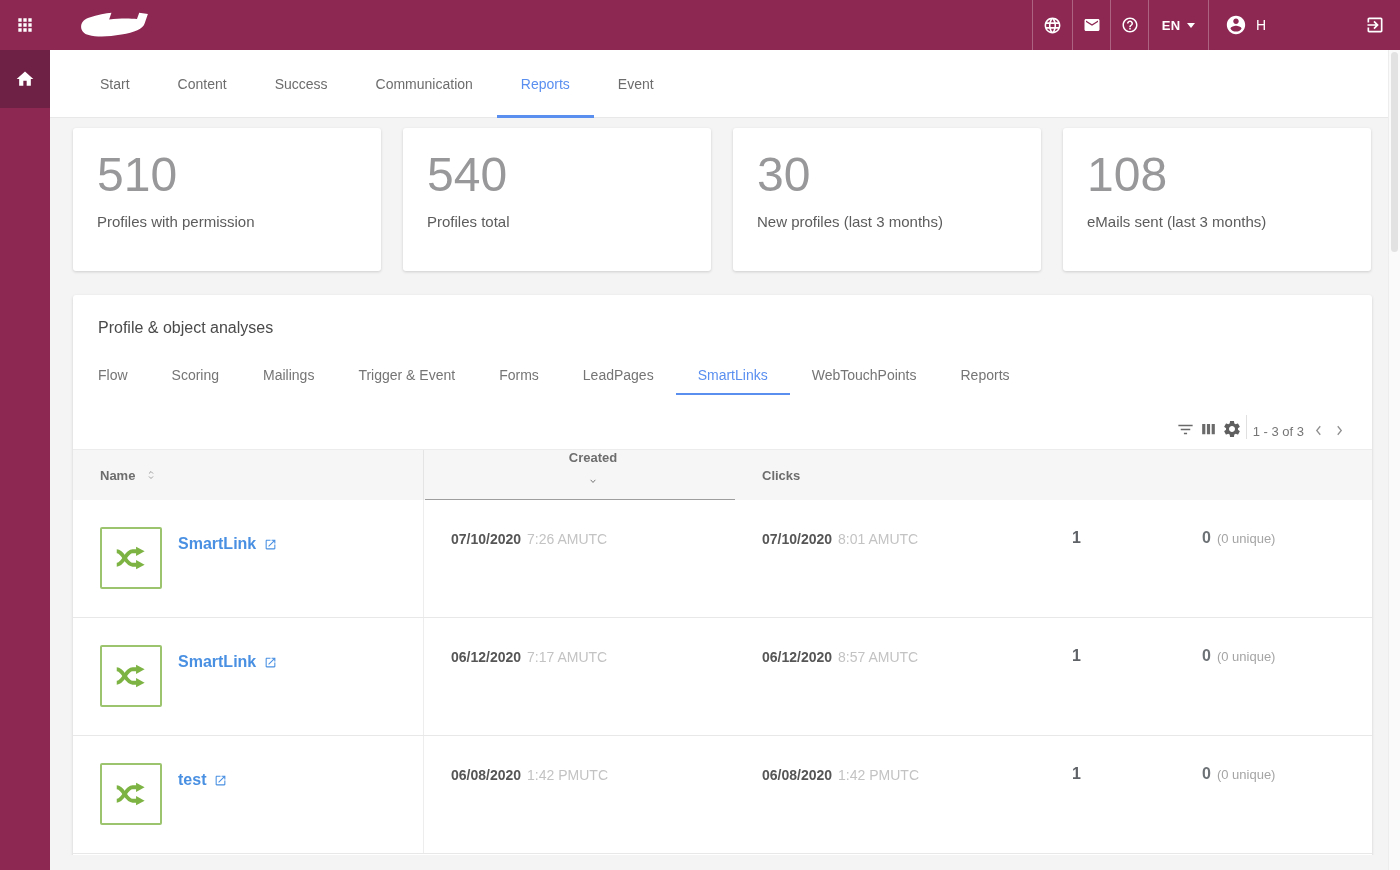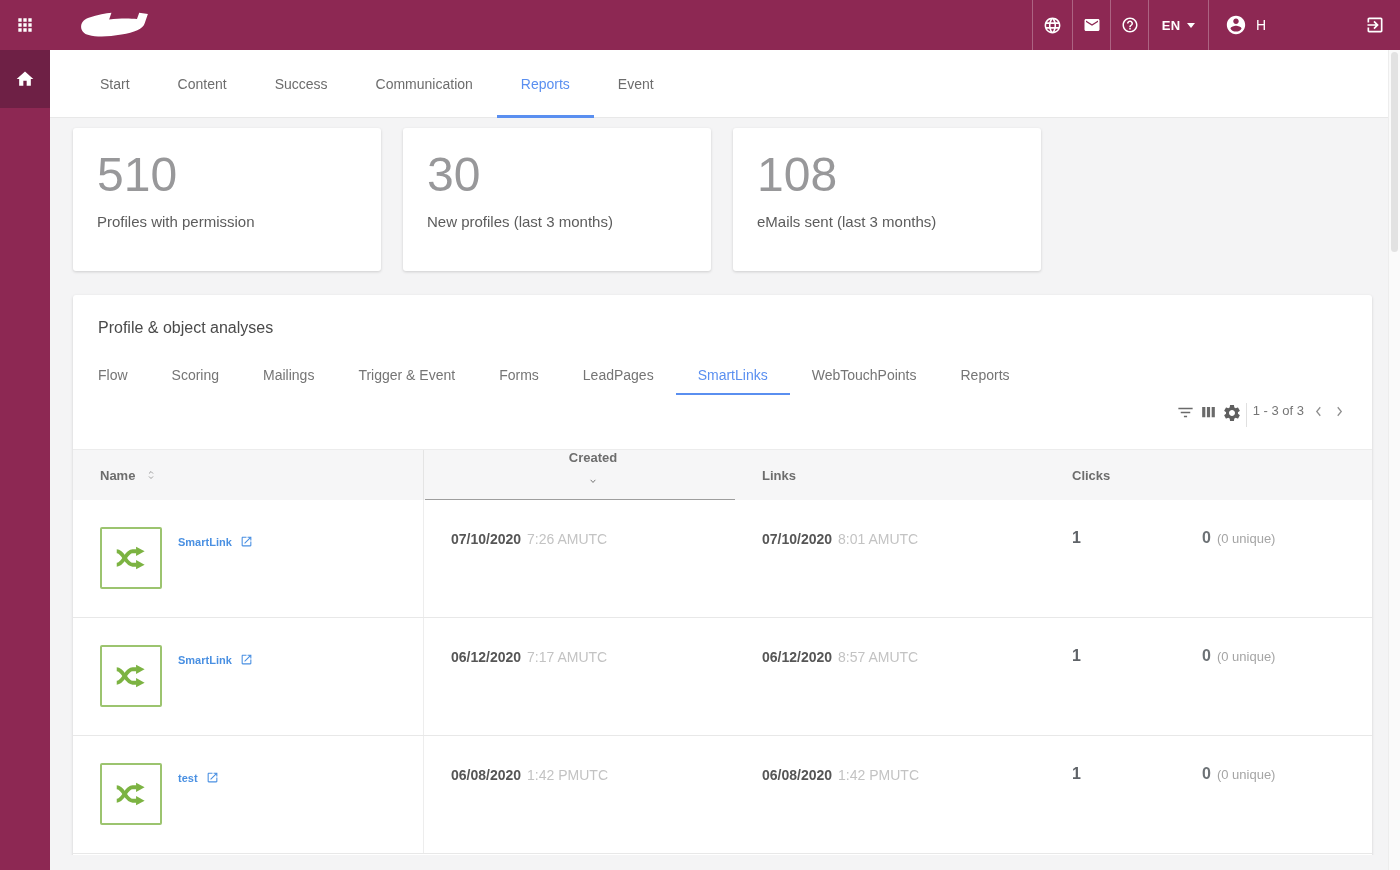--- a/index.html
+++ b/index.html
@@ -52,21 +52,21 @@
            border-radius:3px 3px 0 0; box-shadow:0 1px 3px rgba(0,0,0,0.16); position:relative; }
   .panel-title { padding:24px 0 0 25px; font-size:16px; color:#4a4a4a; }
 
   .panel-tabs { display:flex; margin:18px 0 0 3px; height:40px; }
   .ptab { padding:0 22px; display:flex; align-items:center; font-size:14px; color:#757575;
           cursor:pointer; position:relative; white-space:nowrap; }
   .ptab.active { color:#5a8ff0; }
   .ptab.active::after { content:""; position:absolute; left:0; right:0; bottom:0;
                         height:2px; background:#5a8ff0; }
 
-  .toolbar { display:flex; align-items:flex-start; justify-content:flex-end; height:36px;
+  .toolbar { display:flex; align-items:flex-end; justify-content:flex-end; height:36px;
              margin-top:8px; padding-right:24px; gap:4px; }
   .tool-btn { cursor:pointer; display:flex; align-items:center; }
   .tsep { width:1px; height:24px; background:#e0e0e0; }
   .pag-text { font-size:13px; color:#757575; margin:0 2px; white-space:nowrap; }
 
   .table { margin-top:10px; }
   .thead, .trow { display:grid; grid-template-columns:351px 311px 310px 130px 1fr; }
   .thead { height:51px; background:#f6f6f7; border-top:1px solid #ececec;
            font-size:13px; font-weight:bold; color:#6d6d6d; }
   .th { display:flex; align-items:center; gap:9px; padding-left:27px; height:100%; position:relative; }
@@ -74,21 +74,21 @@
   .th-sortable { cursor:pointer;flex-direction:column; }
   .th-created::after { content:""; position:absolute; bottom:0; left:1px; right:0;
                        height:1px; background:#9e9e9e; }
 
   .trow { height:118px; border-bottom:1px solid #e8e8e8; background:#fff; }
   .td { padding-left:27px; }
   .td-name { display:flex; align-items:flex-start; padding-top:27px; border-right:1px solid #ededed; }
   .icon-box { width:62px; height:62px; border:2px solid #9cc46f; border-radius:2px;
               display:flex; align-items:center; justify-content:center; background:#fff; }
   .row-link { margin:8px 0 0 16px; display:flex; align-items:center; gap:8px;
-              color:#4a90e2; font-weight:bold; font-size:11px; cursor:pointer; text-decoration:none; }
+              color:#4a90e2; font-weight:bold; font-size:16px; cursor:pointer; text-decoration:none; }
   .td-date { padding-top:31px; font-size:14px; white-space:nowrap; }
   .date-strong { color:#565656; font-weight:bold; }
   .date-time { color:#c3c3c3; margin-left:6px; }
   .td-links { padding-top:29px; font-size:16px; font-weight:bold; color:#5f6368; }
   .td-clicks { padding-top:29px; white-space:nowrap; }
   .clicks-num { font-size:16px; font-weight:bold; color:#6d7276; }
   .clicks-note { font-size:13px; color:#a5a5a5; margin-left:6px; }
 
   
   .scrollbar { position:absolute; top:50px; right:0; width:12px; height:820px;
@@ -172,20 +172,24 @@
   <div class="nav-tab active">Reports</div>
   <div class="nav-tab">Event</div>
 </div>
 
 <div class="content">
 
   <div class="cards">
     <div class="card">
       <div class="card-value">510</div>
       <div class="card-label">Profiles with permission</div>
+    </div>
+    <div class="card">
+      <div class="card-value">540</div>
+      <div class="card-label">Profiles total</div>
     </div>
     <div class="card">
       <div class="card-value">30</div>
       <div class="card-label">New profiles (last 3 months)</div>
     </div>
     <div class="card">
       <div class="card-value">108</div>
       <div class="card-label">eMails sent (last 3 months)</div>
     </div>
   </div>
@@ -244,23 +248,20 @@
               <path d="M8.5 14.5 L12 18 L15.5 14.5"></path>
             </svg>
         </div>
         <div class="th th-created th-sortable">
           <span>Created</span>
           <svg width="14" height="14" viewBox="0 0 24 24" fill="none" stroke="#757575" stroke-width="1.7">
               <path d="M8 10 L12 14.5 L16 10"></path>
             </svg>
         </div>
         <div class="th">
-          <span>Links</span>
-        </div>
-        <div class="th">
           <span>Clicks</span>
         </div>
       </div>
 
       <div class="trow">
         <div class="td td-name">
           <span class="icon-box">
             <svg width="38" height="38" viewBox="0 0 24 24">
                 <g fill="none" stroke="#7cb342" stroke-width="2.5">
                   <path d="M3 16.2 C7.5 16.2 8.5 7.8 13 7.8 L15.6 7.8"></path>

